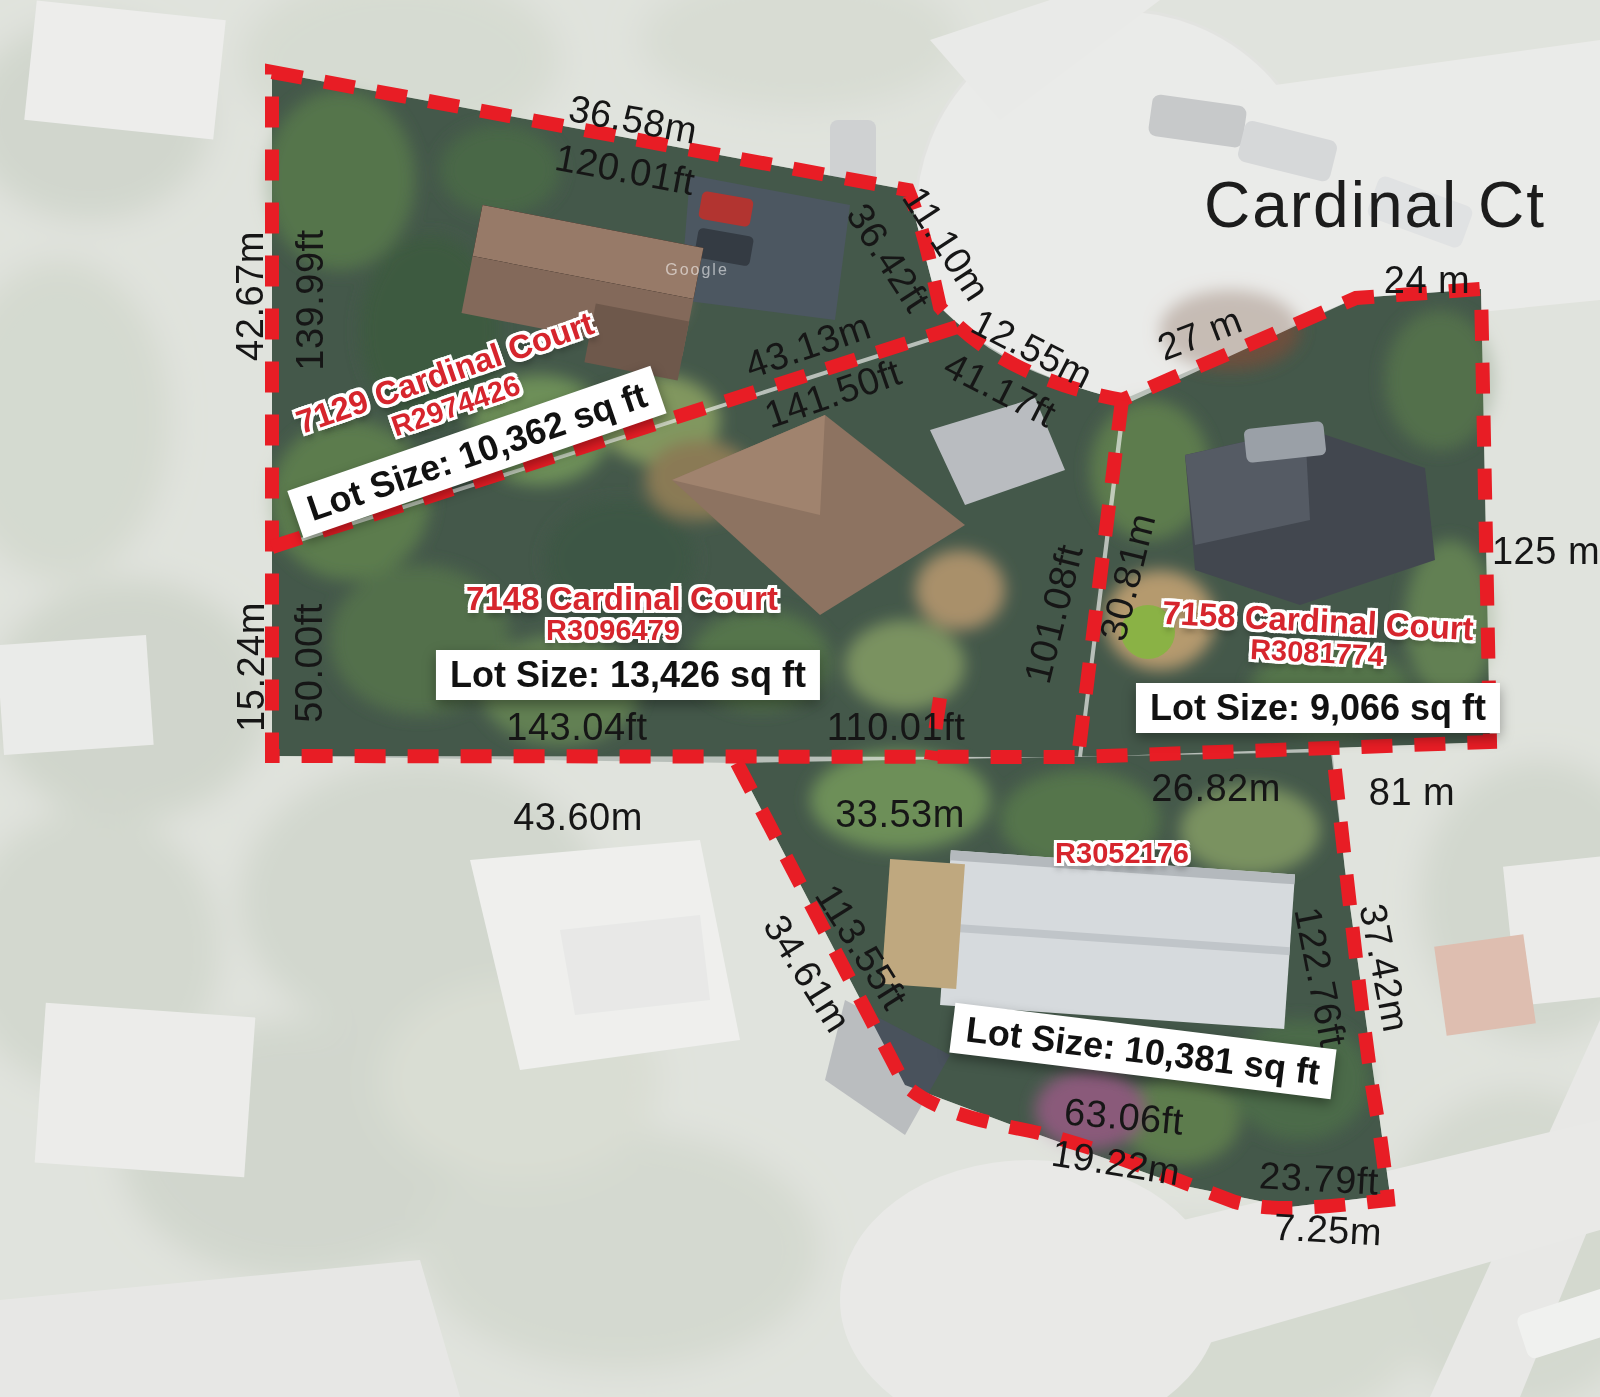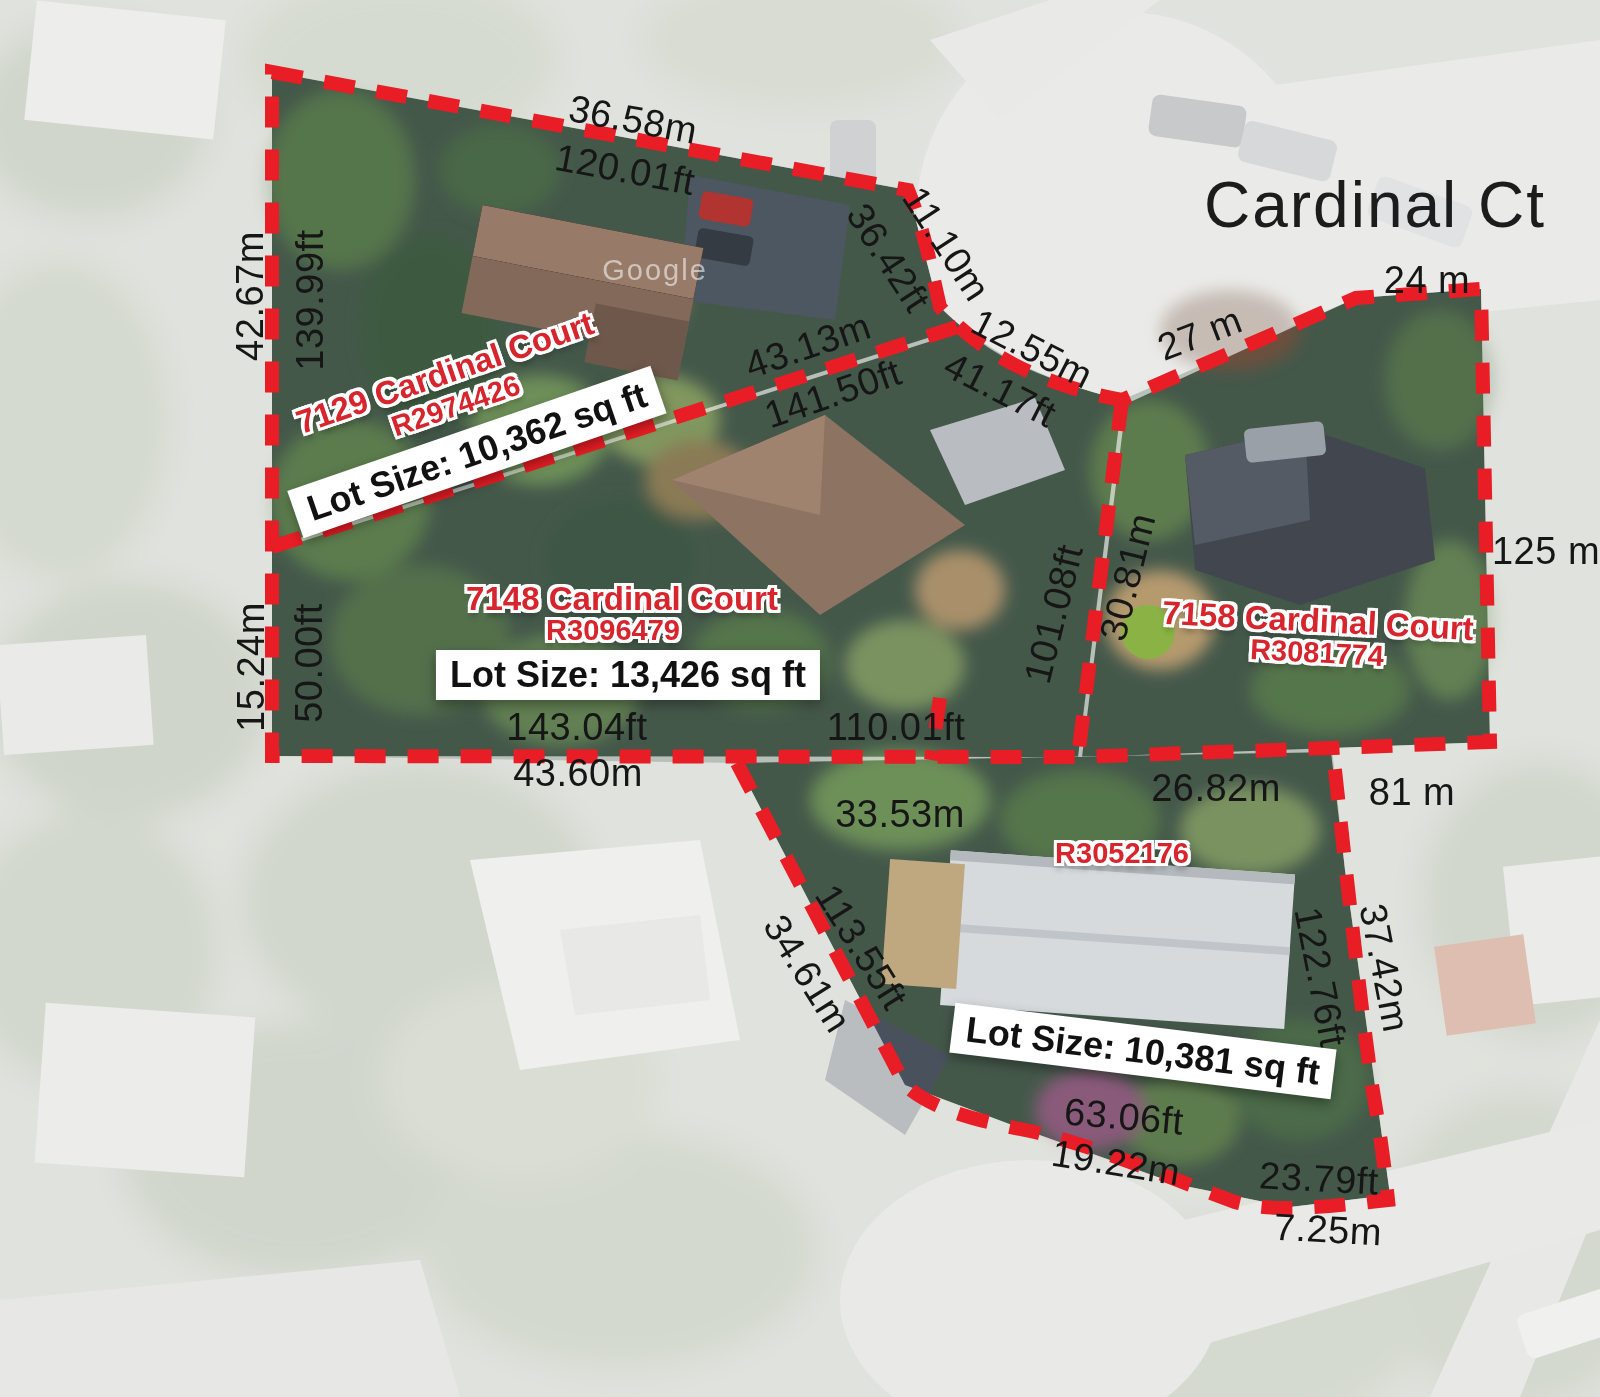--- a/index.html
+++ b/index.html
@@ -9,21 +9,21 @@
     background:#c6ccc0;
   }
   #stage svg{position:absolute;left:0;top:0;}
   .lbl{
     position:absolute;white-space:nowrap;
     transform:translate(-50%,-50%) rotate(var(--r,0deg));
     transform-origin:center center;
   }
   .dim{font-size:38px;color:#161616;font-weight:400;letter-spacing:.5px;}
   .street{font-size:64px;color:#1c1c1c;font-weight:400;letter-spacing:2px;text-align:right;}
-  .wm{font-size:29px;color:#ffffff;opacity:.55;letter-spacing:2px;font-weight:500;}
+  .wm{font-size:16px;color:#ffffff;opacity:.55;letter-spacing:2px;font-weight:500;margin-left:42px;}
   .addr{font-size:33px;font-weight:700;}
   .mls{font-size:29px;font-weight:700;}
   .addr,.mls{
     color:#d6252d;
     text-shadow:
       -3px -3px 0 #fff, 3px -3px 0 #fff,-3px 3px 0 #fff, 3px 3px 0 #fff,
       -3px 0 0 #fff, 3px 0 0 #fff, 0 -3px 0 #fff, 0 3px 0 #fff,
       0 6px 6px rgba(0,0,0,.35);
   }
   .sizebox{
@@ -184,38 +184,39 @@
   <div class="lbl dim" style="left:1032px;top:349px;--r:27deg">12.55m</div>
   <div class="lbl dim" style="left:1000px;top:390px;--r:27deg">41.17ft</div>
 
   <div class="lbl addr" style="left:445px;top:373px;--r:-19deg">7129 Cardinal Court</div>
   <div class="lbl mls" style="left:456px;top:406px;--r:-19deg">R2974426</div>
   <div class="lbl sizebox" style="left:477px;top:452px;--r:-19deg">Lot Size: 10,362 sq ft</div>
 
   <div class="lbl dim" style="left:251px;top:667px;--r:-90deg">15.24m</div>
   <div class="lbl dim" style="left:309px;top:663px;--r:-90deg">50.00ft</div>
   <div class="lbl dim" style="left:577px;top:727px;">143.04ft</div>
-  <div class="lbl dim" style="left:578px;top:773px;text-align:right;">43.60m</div>
+  <div class="lbl dim" style="left:578px;top:817px;text-align:right;">43.60m</div>
   <div class="lbl dim" style="left:896px;top:727px;">110.01ft</div>
   <div class="lbl dim" style="left:900px;top:782px;margin-top:32px;">33.53m</div>
   <div class="lbl dim" style="left:1054px;top:614px;--r:-76deg">101.08ft</div>
   <div class="lbl dim" style="left:1128px;top:577px;--r:-76deg">30.81m</div>
 
   <div class="lbl addr" style="left:622px;top:599px;">7148 Cardinal Court</div>
   <div class="lbl mls" style="left:613px;top:630px;">R3096479</div>
   <div class="lbl sizebox" style="left:628px;top:675px;">Lot Size: 13,426 sq ft</div>
 
   <div class="lbl dim" style="left:1200px;top:334px;--r:-21deg">27 m</div>
   <div class="lbl dim" style="left:1427px;top:280px;">24 m</div>
   <div class="lbl dim" style="left:1546px;top:551px;">125 m</div>
   <div class="lbl dim" style="left:1216px;top:788px;">26.82m</div>
   <div class="lbl dim" style="left:1412px;top:792px;">81 m</div>
 
   <div class="lbl addr" style="left:1318px;top:621px;--r:3deg">7158 Cardinal Court</div>
   <div class="lbl mls" style="left:1317px;top:653px;--r:3deg">R3081774</div>
+  <div class="lbl sizebox" style="left:1318px;top:708px;">Lot Size: 9,066 sq ft</div>
 
   <div class="lbl dim" style="left:861px;top:947px;--r:58deg">113.55ft</div>
   <div class="lbl dim" style="left:807px;top:974px;--r:58deg">34.61m</div>
   <div class="lbl dim" style="left:1320px;top:977px;--r:79deg">122.76ft</div>
   <div class="lbl dim" style="left:1384px;top:968px;--r:79deg">37.42m</div>
   <div class="lbl dim" style="left:1124px;top:1117px;--r:5deg">63.06ft</div>
   <div class="lbl dim" style="left:1116px;top:1163px;--r:9deg">19.22m</div>
   <div class="lbl dim" style="left:1319px;top:1179px;--r:3deg">23.79ft</div>
   <div class="lbl dim" style="left:1328px;top:1230px;--r:3deg">7.25m</div>
 

